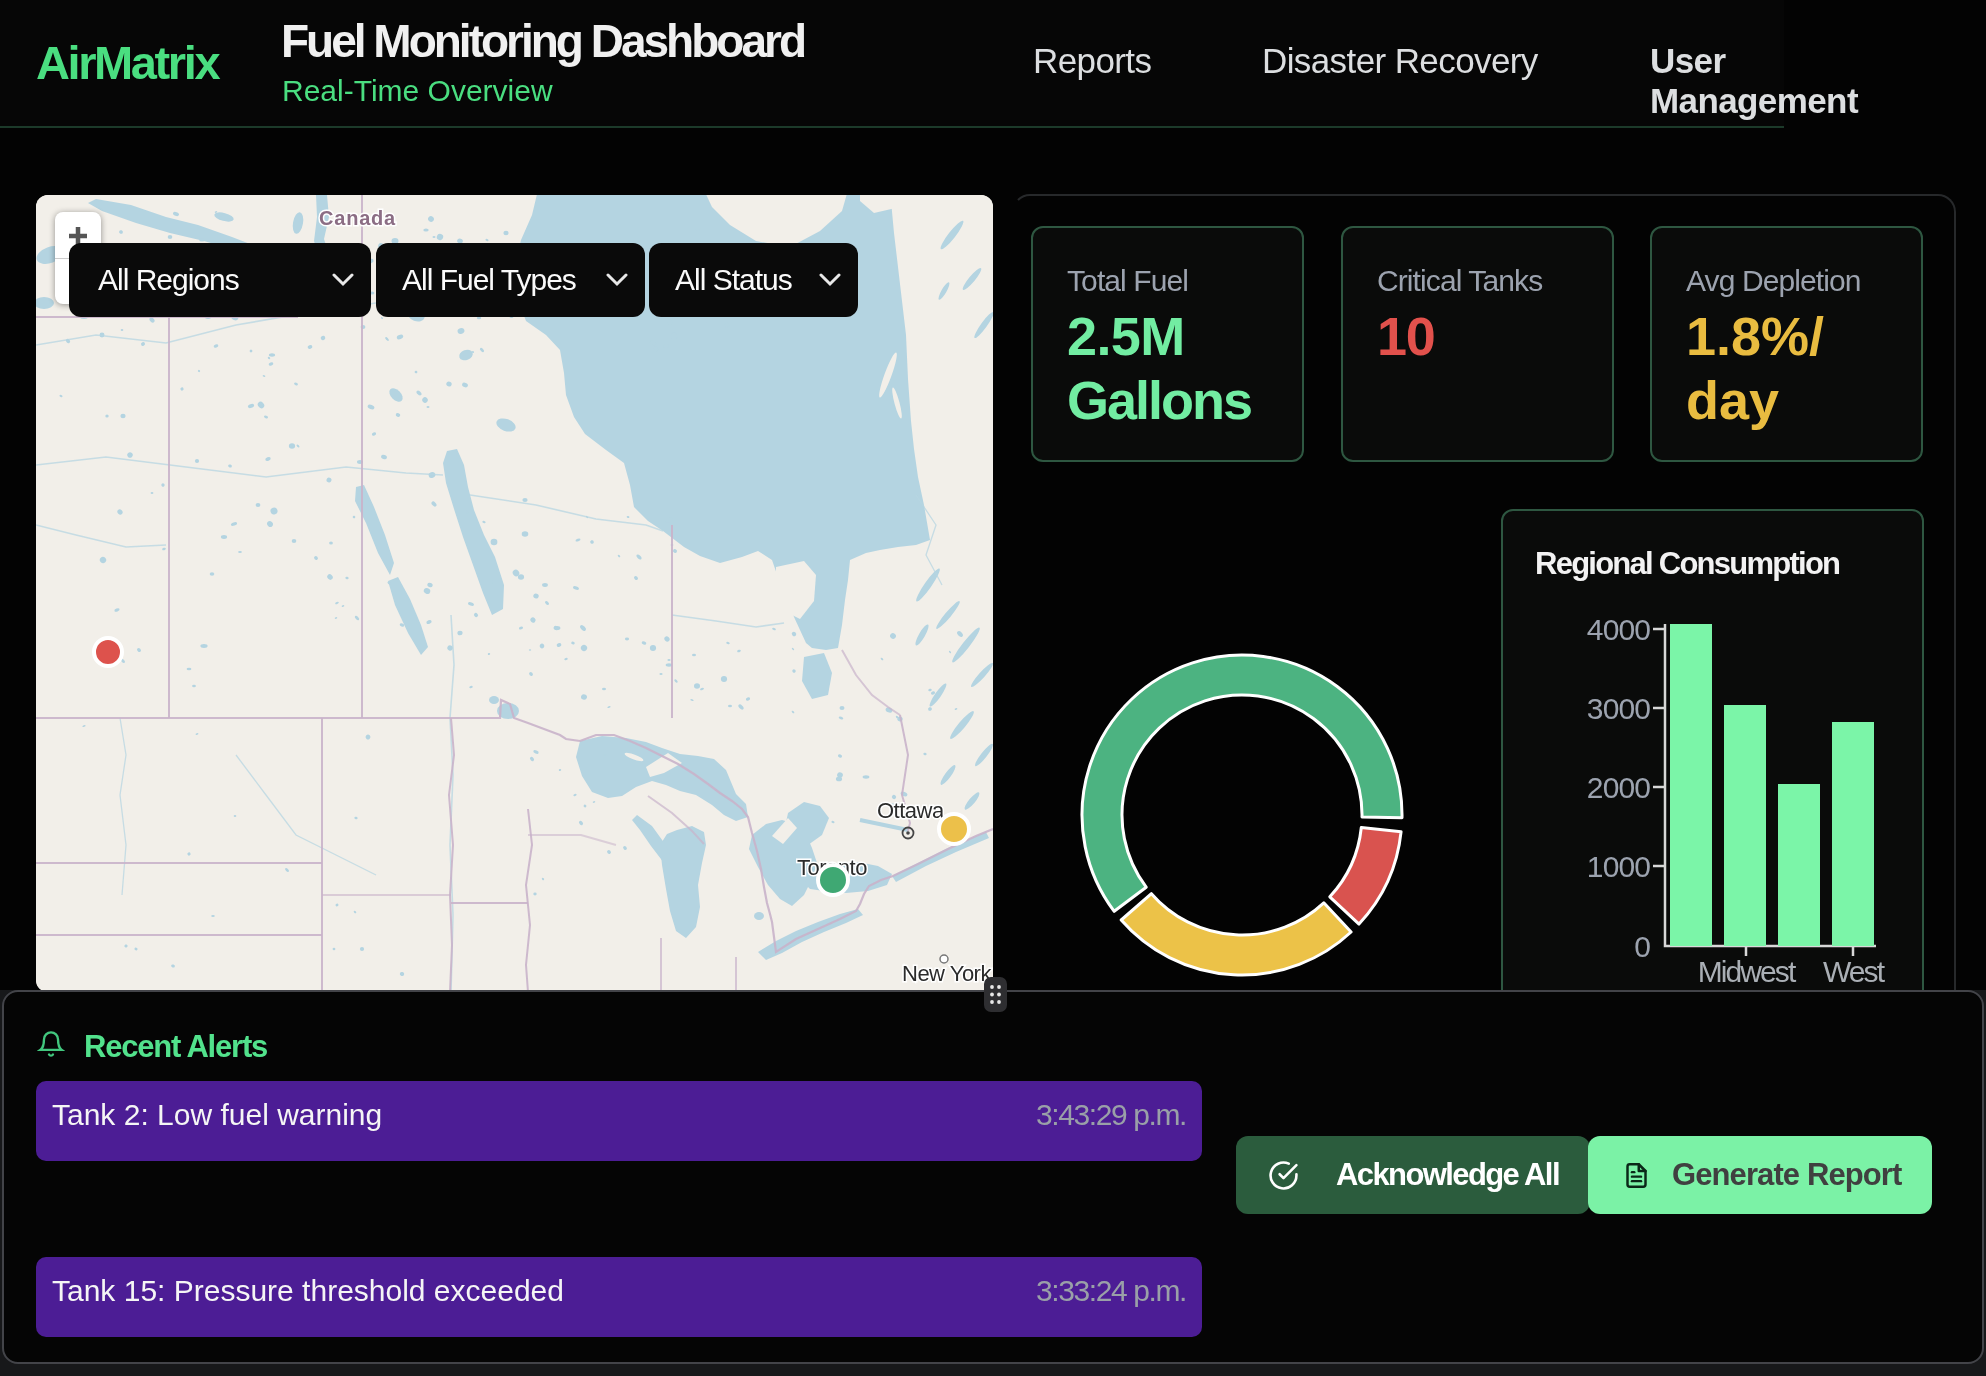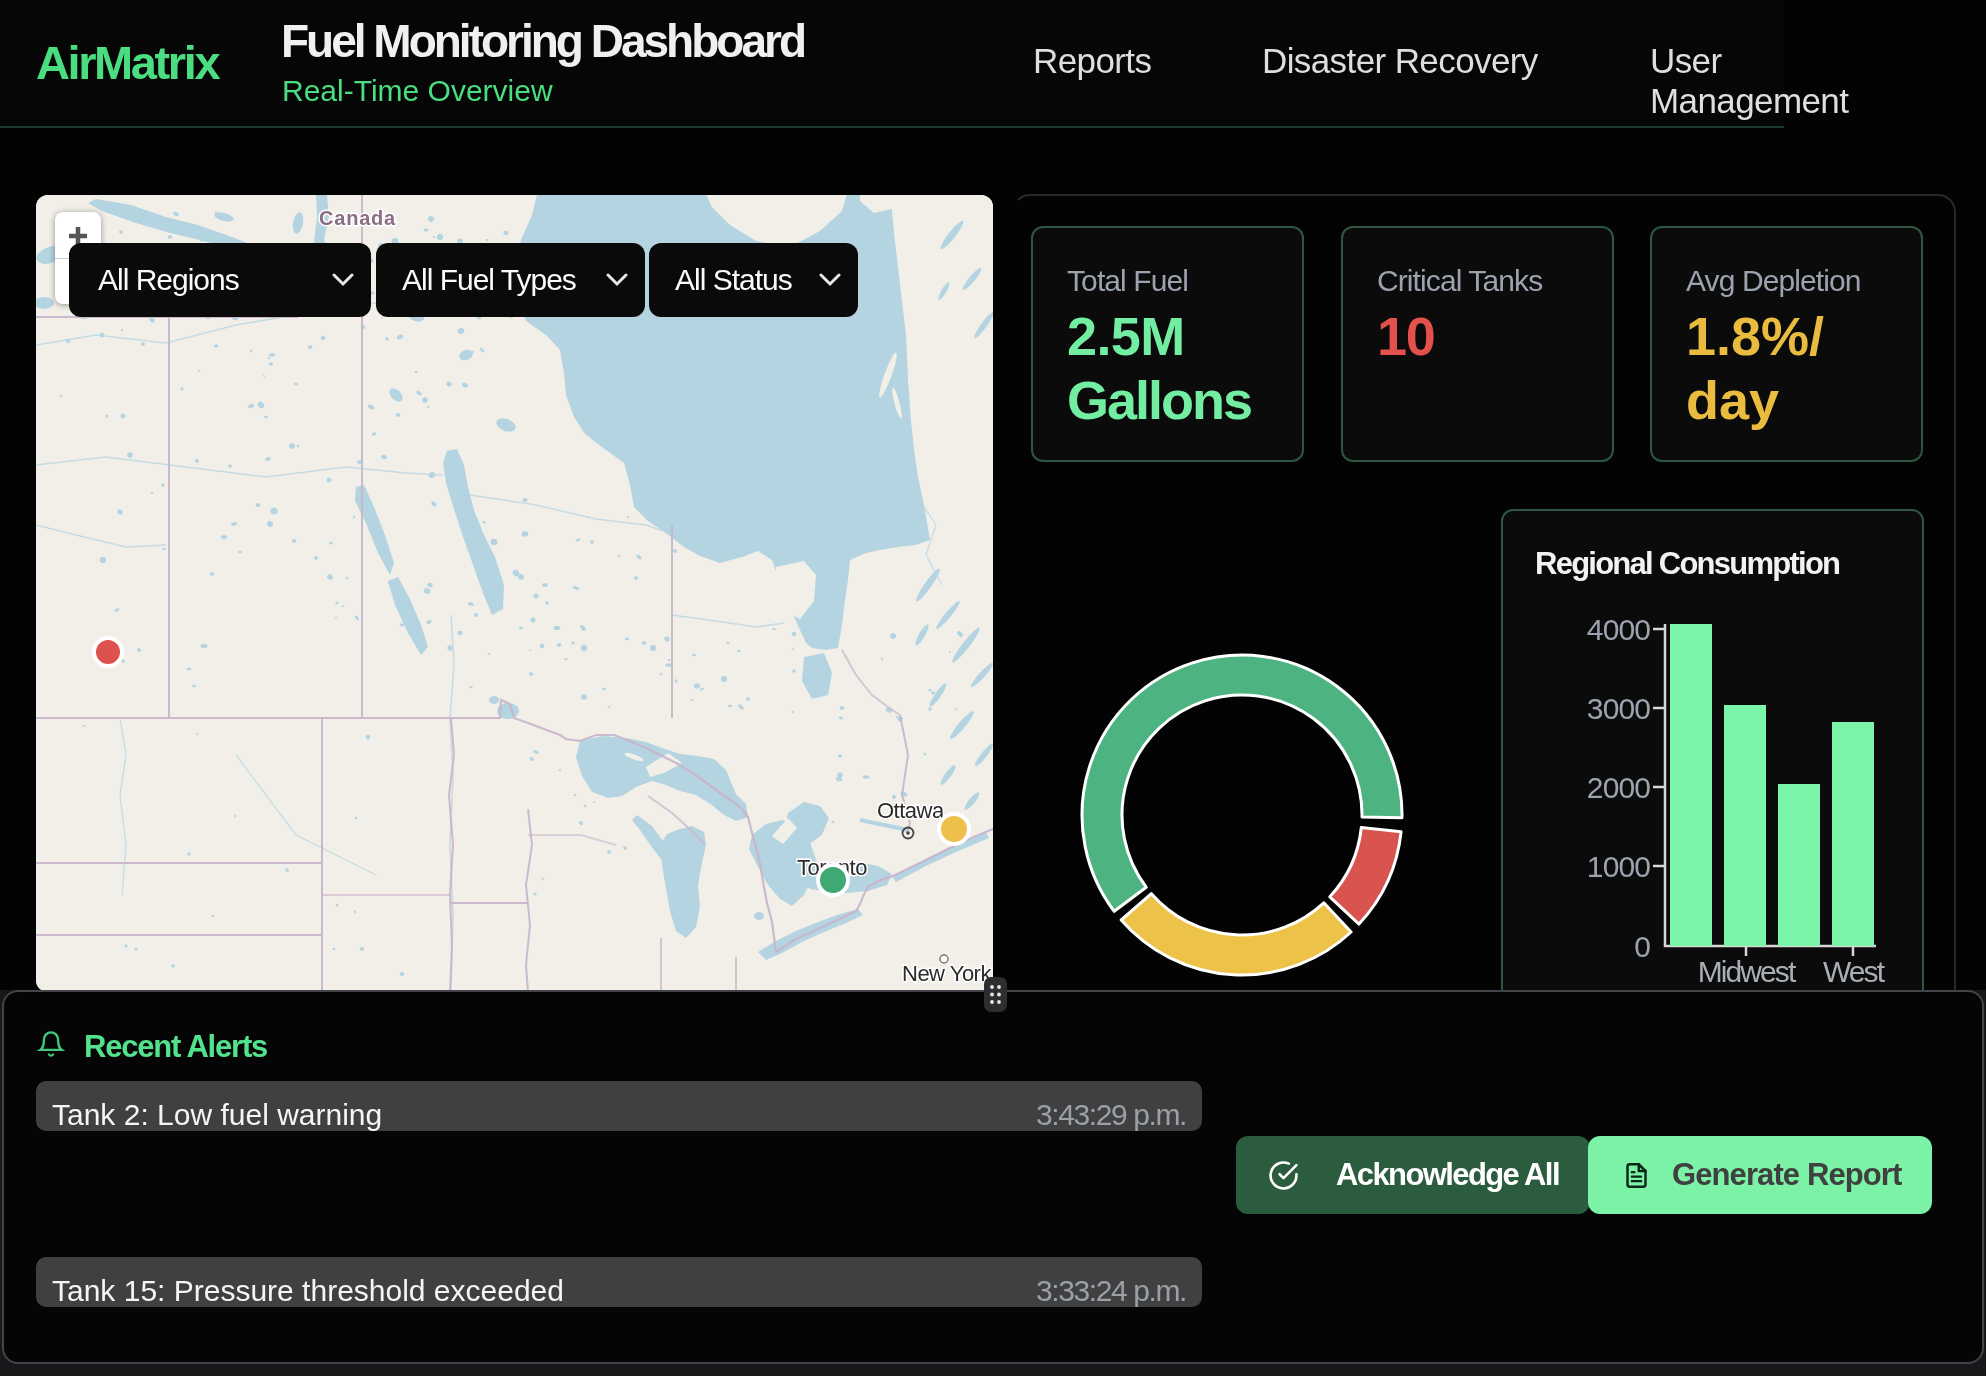--- a/index.html
+++ b/index.html
@@ -30,38 +30,38 @@
 .slabel { font-size:30px; font-weight:500; color:#9ca3af; letter-spacing:-0.9px; }
 .sval { margin-top:6px; font-size:54px; font-weight:700; line-height:64px; letter-spacing:-1.2px; }
 
 .ccard { position:absolute; top:509px; height:560px; background:#0a0b0a; border:2px solid #2e5741; border-radius:12px; }
 .ctitle { position:absolute; top:35px; left:32px; font-size:31px; font-weight:700; color:#f2f2f2; letter-spacing:-1.5px; }
 #rightbox { position:absolute; left:1012px; top:194px; width:944px; height:850px; border:2px solid #27292b; border-left-color:transparent; border-radius:18px; }
 
 #alerts { position:absolute; left:2px; top:990px; width:1982px; height:374px; background:#050505;
   border:2px solid #434449; border-radius:16px; }
 #ra { position:absolute; left:84px; top:1029px; font-size:31px; font-weight:700; color:#52e28c; letter-spacing:-1.2px; }
-.arow { position:absolute; left:36px; width:1166px; height:50px; background:#404040; border-radius:10px; }
+.arow { position:absolute; left:36px; width:1166px; height:80px; background:#4c1d95; border-radius:10px; }
 .atext { position:absolute; left:16px; top:17px; font-size:30px; font-weight:400; color:#f5f5f5; letter-spacing:0px; }
 .atime { position:absolute; right:16px; top:17px; font-size:30px; font-weight:400; color:#9aa0a8; letter-spacing:-1.4px; }
 .btn { position:absolute; top:1136px; height:78px; border-radius:12px; font-size:31px; font-weight:700;
   display:flex; align-items:center; letter-spacing:-0.9px; }
 #ackbtn { left:1236px; width:354px; background:#2b5c3d; color:#ffffff; }
 #genbtn { left:1588px; width:344px; background:#7bf2a6; color:#404040; }
 </style></head>
 <body>
 <div id="app">
   <div id="main"></div>
   <div id="header">
     <div id="logo">AirMatrix</div>
     <div id="htitle">Fuel Monitoring Dashboard</div>
     <div id="hsub">Real-Time Overview</div>
     <div class="nav" id="nav1" style="left:1033px;">Reports</div>
     <div class="nav" id="nav2" style="left:1262px;">Disaster Recovery</div>
-    <div class="nav" id="nav3" style="left:1650px;">User Management</div>
+    <div class="nav" id="nav3" style="left:1650px;font-weight:bold;">User Management</div>
   </div>
 
   <div id="rightbox"></div>
 
   <div id="mapwrap">
     <svg width="957" height="797" viewBox="0 0 957 797">
         <rect x="0" y="0" width="957" height="797" fill="#f2efe9"></rect>
 <path d="M502 -5 L496 20 L485 45 L476 82 L482 105 L490 126 L510 140 L524 155 L528 178 L530 200 L538 222 L549 239 L570 255 L588 268 L594 290 L598 312 L612 326 L627 336 L648 352 L664 361 L684 368 L706 362 L722 356 L736 365 L744 388 L752 405 L758 422 L764 435 L770 448 L776 453 L790 455 L802 453 L806 430 L809 405 L812 385 L814 365 L830 358 L844 355 L862 352 L880 350 L894 345 L888 310 L882 282 L878 254 L875 226 L872 184 L870 140 L866 106 L862 72 L858 38 L854 -5 Z" fill="#b4d4e1"></path>
 <path d="M668 -5 L812 -5 L806 16 L784 36 L754 52 L720 46 L694 30 L676 12 Z" fill="#f2efe9"></path>
 <path d="M824 -5 L872 -5 L864 12 L838 18 L824 6 Z" fill="#f2efe9"></path>

